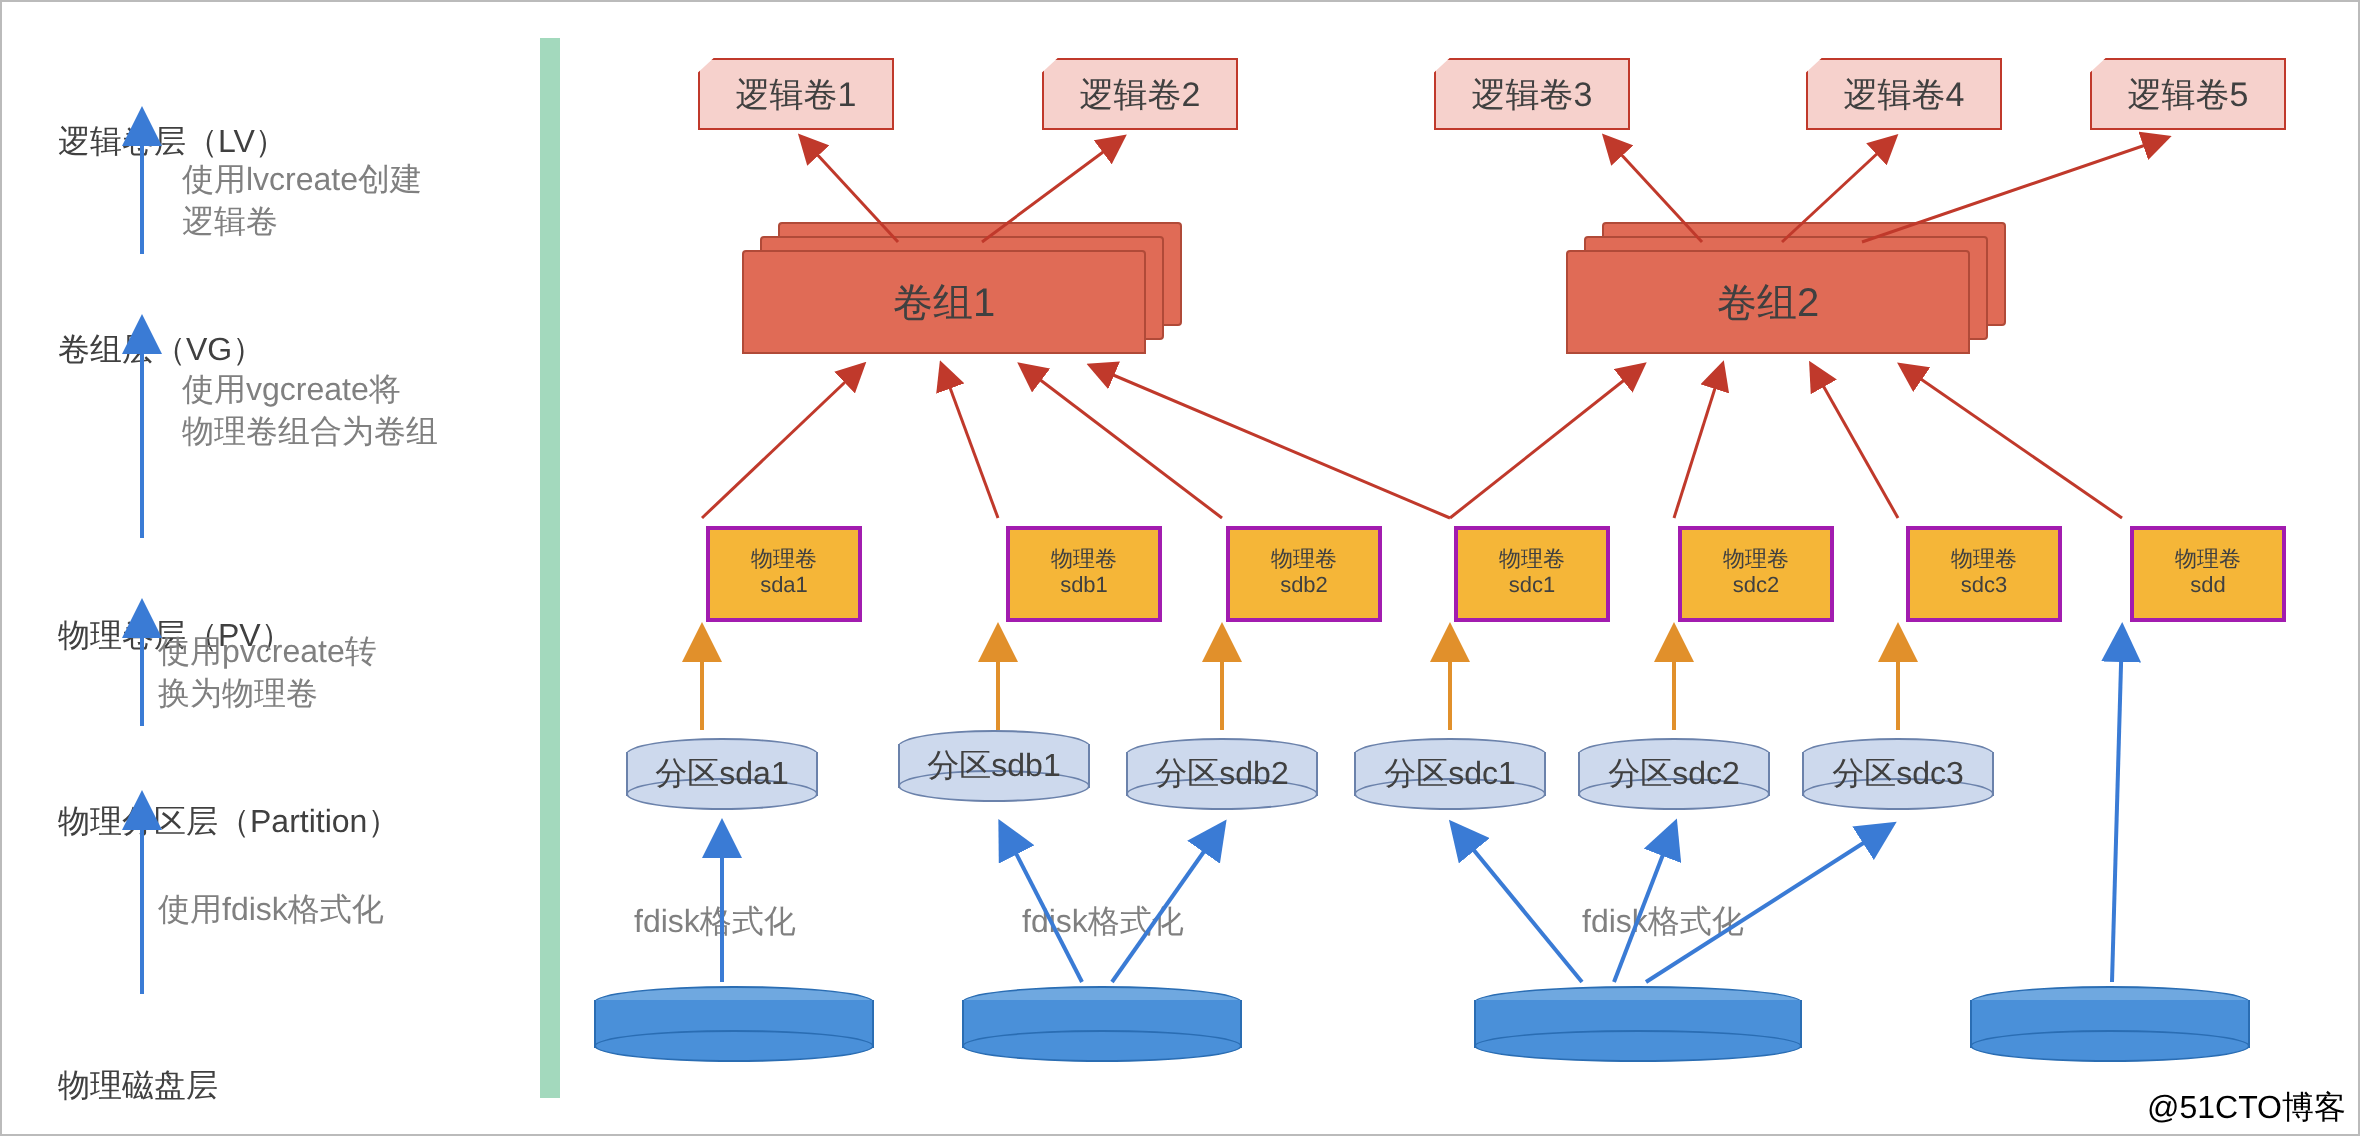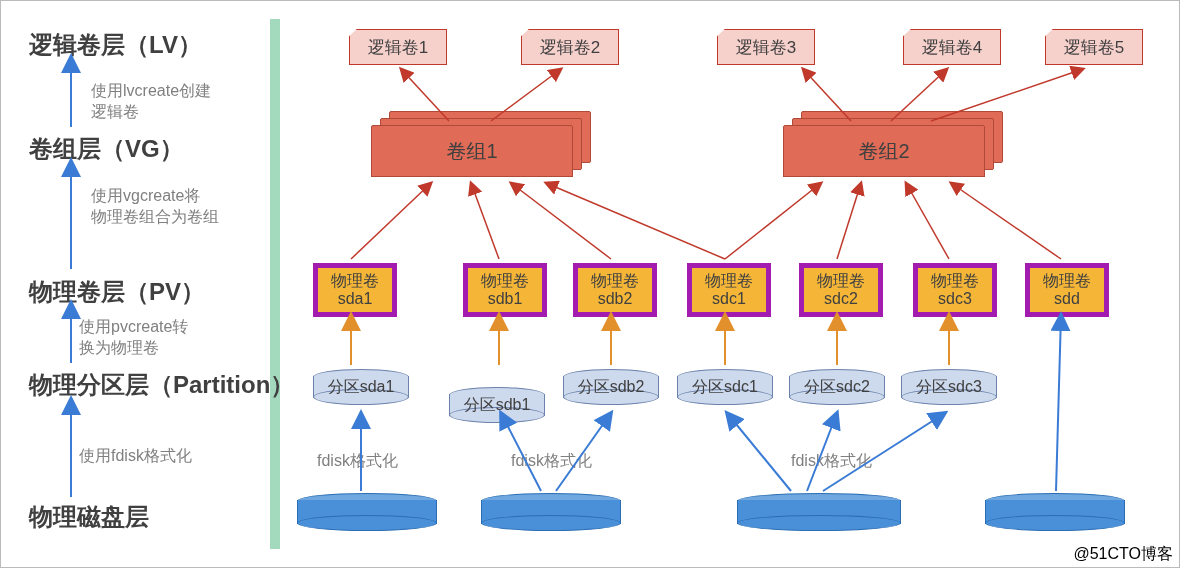--- a/index.html
+++ b/index.html
@@ -18,23 +18,24 @@
   .divider {
     position: absolute;
     left: 269px;
     top: 18px;
     width: 10px;
     height: 530px;
     background: #a3d9bd;
   }
   .layer-title {
     position: absolute;
-    font-size: 24px;
+    font-size: 16px;
     color: #404040;
-    font-weight: 700;
+    font-weight: 400;
+    margin-top: 32px;
   }
   .layer-note {
     position: absolute;
     font-size: 16px;
     color: #808080;
     line-height: 1.3;
   }
   svg.arrows {
     position: absolute;
     left: 0;
@@ -82,29 +83,30 @@
     clip-path: polygon(0 40%, 50% 100%, 100% 40%, 100% 100%, 0 100%);
     border:1px solid #b04a38;
     border-top:none;
   }
   
   .pv {
     position: absolute;
     width: 74px;
     height: 44px;
     background: #f5b638;
-    border: 5px solid #a21caf;
+    border: 2px solid #a21caf;
     color: #404040;
-    font-size: 16px;
+    font-size: 11px;
     display: flex;
     flex-direction: column;
     align-items: center;
     justify-content: center;
     line-height: 1.15;
     text-align: center;
+    margin-left: 40px;
   }
   
   .part {
     position: absolute;
     width: 96px;
     height: 36px;
   }
   .part .body {
     position: absolute;
     left:0; right:0; top:7px; bottom:7px;
@@ -251,21 +253,21 @@
     </div>
   <div class="pv" style="left:1024px;top:262px;">
       <span>物理卷</span>
       <span>sdd</span>
     </div>
 
   <div class="part" style="left:312px; top:368px;">
       <div class="body"></div>
       <div class="txt">分区sda1</div>
     </div>
-  <div class="part" style="left:448px; top:386px;text-decoration:underline;">
+  <div class="part" style="left:448px; top:364px;text-decoration:underline;">
       <div class="body"></div>
       <div class="txt">分区sdb1</div>
     </div>
   <div class="part" style="left:562px; top:368px;">
       <div class="body"></div>
       <div class="txt">分区sdb2</div>
     </div>
   <div class="part" style="left:676px; top:368px;">
       <div class="body"></div>
       <div class="txt">分区sdc1</div>

